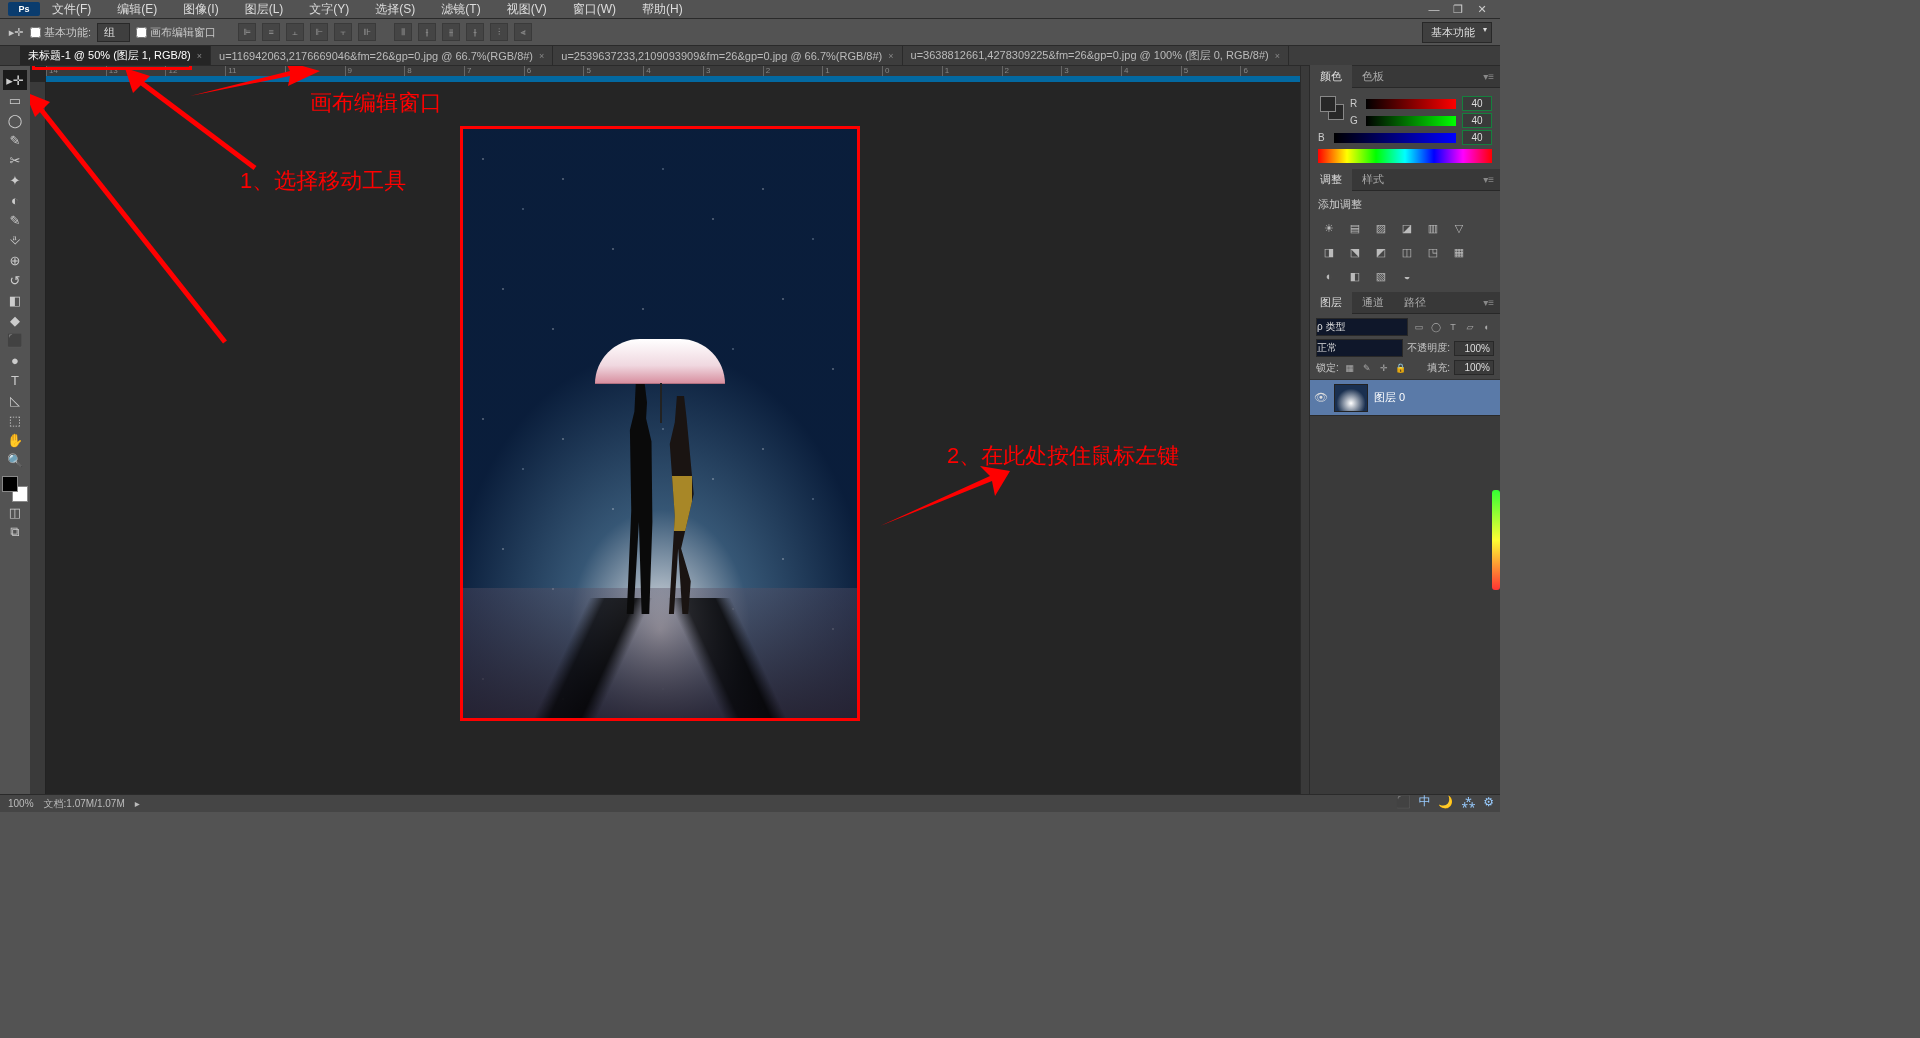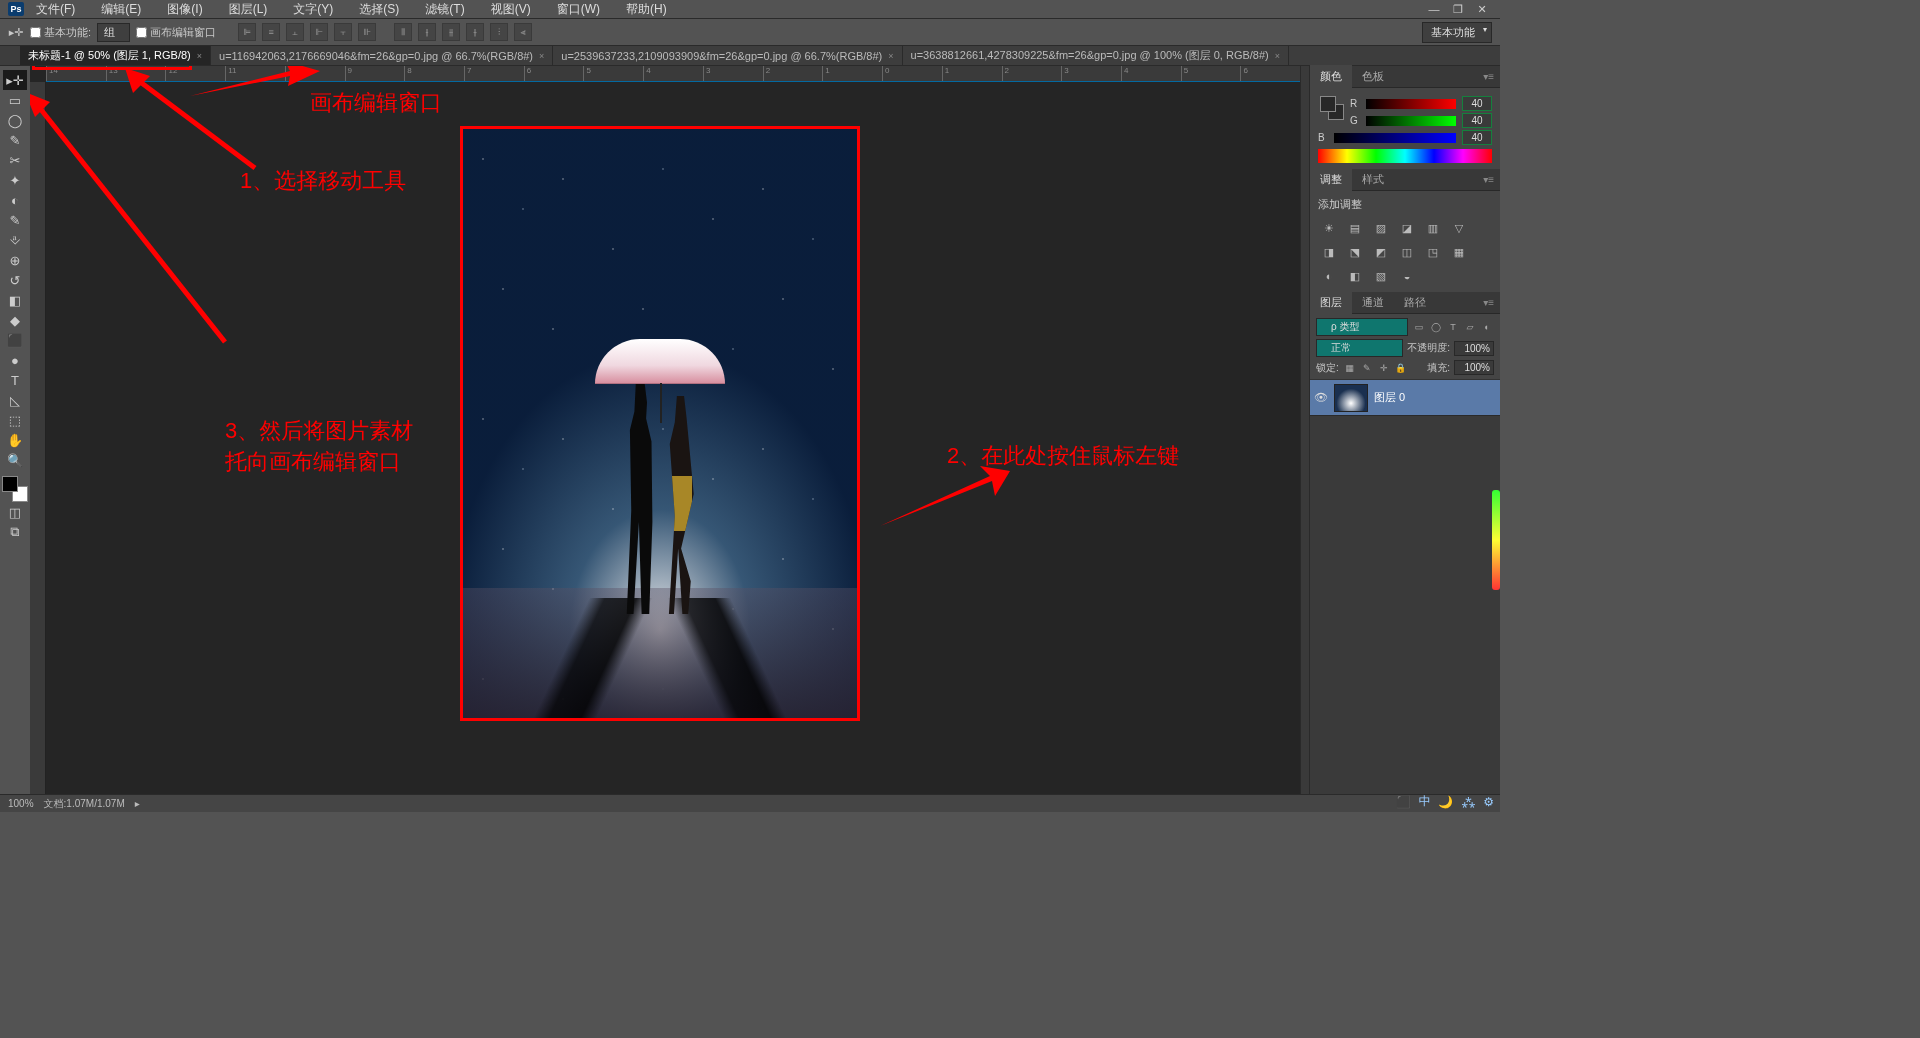--- a/index.html
+++ b/index.html
@@ -1,18 +1,18 @@
 <!DOCTYPE html>
 <html><head>
 <meta charset="utf-8">
 <style>
 *{margin:0;padding:0;box-sizing:border-box;font-family:"Microsoft YaHei",sans-serif;user-select:none}
 body{background:#535353;color:#c8c8c8;font-size:11px;overflow:hidden;width:1500px;height:812px;position:relative}
 .titlebar{height:18px;background:#535353;display:flex;align-items:center;padding:0 8px}
-.titlebar .ps-logo{width:16px;height:14px;background:#0a3c6e;color:#fff;font-weight:bold;font-size:9px;display:flex;align-items:center;justify-content:center;border-radius:2px;margin-right:8px}
+.titlebar .ps-logo{width:32px;height:14px;background:#0a3c6e;color:#fff;font-weight:bold;font-size:9px;display:flex;align-items:center;justify-content:center;border-radius:2px;margin-right:8px}
 .menubar{display:flex;gap:18px;font-size:12px;color:#ddd}
 .menubar span{cursor:pointer;padding:1px 4px}
 .winctrl{margin-left:auto;display:flex;gap:4px}
 .winctrl div{width:20px;height:14px;display:flex;align-items:center;justify-content:center;color:#ccc;cursor:pointer;font-size:11px}
 .optbar{height:28px;background:#535353;border-top:1px solid #2a2a2a;border-bottom:1px solid #2a2a2a;display:flex;align-items:center;padding:0 8px;gap:6px}
 .optbar .tool-ico{width:16px;height:16px;display:flex;align-items:center;justify-content:center}
 .optbar .chk{display:flex;align-items:center;gap:3px;font-size:11px}
 .optbar .chk input{width:11px;height:11px}
 .optbar .sel{background:#3f3f3f;border:1px solid #282828;padding:1px 14px 1px 6px;font-size:11px;color:#ddd;position:relative}
 .optbar .mini{width:18px;height:18px;border:1px solid #3a3a3a;background:#454545;display:flex;align-items:center;justify-content:center;font-size:9px;color:#999}
@@ -23,21 +23,21 @@
 .doctab.active{background:#252525;color:#fff}
 .doctab .x{font-size:9px;color:#888}
 .main{display:flex;height:728px}
 .toolbar{width:30px;background:#535353;display:flex;flex-direction:column;align-items:center;padding-top:4px;gap:0}
 .tool{width:24px;height:20px;display:flex;align-items:center;justify-content:center;color:#ccc;cursor:pointer;position:relative;font-size:13px}
 .tool.sel{background:#1a1a1a}
 .fgbg{width:26px;height:26px;position:relative;margin-top:6px}
 .fgbg .fg{position:absolute;top:0;left:0;width:16px;height:16px;background:#000;border:1px solid #888;z-index:2}
 .fgbg .bg{position:absolute;bottom:0;right:0;width:16px;height:16px;background:#fff;border:1px solid #888}
 .canvas-area{flex:1;background:#252525;position:relative;overflow:hidden}
-.ruler-h{position:absolute;top:0;left:16px;right:0;height:16px;background:#3a3a3a;border-bottom:1px solid #0369a1;display:flex;align-items:flex-end;font-size:8px;color:#888;overflow:hidden}
+.ruler-h{position:absolute;top:0;left:16px;right:0;height:16px;background:#3a3a3a;border-bottom:6px solid #0369a1;display:flex;align-items:flex-end;font-size:8px;color:#888;overflow:hidden}
 .ruler-h span{display:inline-block;width:60px;text-align:left;border-left:1px solid #666;padding-left:2px;height:100%}
 .ruler-v{position:absolute;top:16px;left:0;bottom:0;width:16px;background:#3a3a3a;border-right:1px solid #222}
 .canvas{position:absolute;top:60px;left:430px;width:400px;height:595px;border:3px solid #ff0000;background:#0a1830}
 .rain{position:absolute;inset:0;background:radial-gradient(ellipse 300px 400px at 50% 85%,rgba(255,255,255,0.9),rgba(120,180,220,0.4) 30%,rgba(10,30,60,0.9) 70%);overflow:hidden}
 .rain::before{content:"";position:absolute;inset:0;background-image:radial-gradient(1px 1px at 20px 30px,#fff,transparent),radial-gradient(1px 1px at 60px 80px,#cde,transparent),radial-gradient(1px 1px at 100px 50px,#fff,transparent),radial-gradient(1px 1px at 150px 120px,#fff,transparent),radial-gradient(1px 1px at 200px 40px,#cde,transparent),radial-gradient(1px 1px at 250px 90px,#fff,transparent),radial-gradient(1px 1px at 300px 60px,#fff,transparent),radial-gradient(1px 1px at 350px 110px,#cde,transparent),radial-gradient(1px 1px at 40px 160px,#fff,transparent),radial-gradient(1px 1px at 90px 200px,#fff,transparent),radial-gradient(1px 1px at 180px 180px,#fff,transparent),radial-gradient(1px 1px at 270px 220px,#cde,transparent),radial-gradient(1px 1px at 320px 170px,#fff,transparent),radial-gradient(1px 1px at 370px 240px,#fff,transparent);background-size:400px 260px;opacity:0.85}
 .ground{position:absolute;bottom:0;left:0;right:0;height:130px;background:linear-gradient(to bottom,rgba(90,80,100,0.4),rgba(40,35,50,0.9))}
 .umbrella{position:absolute;top:210px;left:50%;transform:translateX(-50%);width:130px;height:45px;border-radius:65px 65px 0 0;background:linear-gradient(to bottom,#fff,#f0d8e0 60%,#d890a0);border-bottom:1px solid #b07080}
 .umbrella::after{content:"";position:absolute;top:100%;left:50%;width:2px;height:40px;background:#222}
 .figures{position:absolute;top:255px;left:50%;transform:translateX(-50%);width:80px;height:230px}
 .man{position:absolute;left:0;top:0;width:45px;height:230px;background:#0a0a0a;clip-path:polygon(35% 0,55% 0,60% 8%,58% 15%,70% 25%,72% 60%,65% 100%,48% 100%,42% 60%,30% 100%,15% 100%,25% 55%,22% 20%,32% 12%)}
@@ -64,21 +64,21 @@
 .swatch-pair{width:24px;height:24px;position:relative;float:left;margin:2px 6px 2px 2px}
 .swatch-pair .f{position:absolute;top:0;left:0;width:16px;height:16px;background:#282828;border:1px solid #888;z-index:2}
 .swatch-pair .b{position:absolute;bottom:0;right:0;width:16px;height:16px;background:#282828;border:1px solid #888}
 .adjust-panel{padding:6px 8px;background:#454545;min-height:90px}
 .adjust-panel .lbl{font-size:11px;color:#ccc;margin-bottom:6px}
 .adj-icons{display:flex;flex-wrap:wrap;gap:8px;padding:2px}
 .adj-icons div{width:18px;height:16px;color:#bbb;font-size:11px;display:flex;align-items:center;justify-content:center;cursor:pointer}
 .layers-panel{flex:1;display:flex;flex-direction:column;background:#454545}
 .layer-opts{padding:4px 6px;display:flex;flex-direction:column;gap:3px;font-size:10px;border-bottom:1px solid #333}
 .layer-opts .row{display:flex;align-items:center;gap:4px}
-.layer-opts .sel{flex:1;background:#0f766e;border:1px solid #282828;padding:1px 14px;color:#ddd}
+.layer-opts .sel{flex:1;background:#0f172a;border:1px solid #282828;padding:1px 0;color:#ddd}
 .layer-opts .num{width:40px;background:#3a3a3a;border:1px solid #282828;padding:1px 3px;color:#ddd;text-align:right}
 .layer-opts .locks{display:flex;gap:3px;align-items:center}
 .layer-opts .locks div{width:14px;height:14px;color:#aaa;font-size:9px;display:flex;align-items:center;justify-content:center}
 .layer-list{flex:1;background:#3a3a3a;overflow:auto}
 .layer-item{display:flex;align-items:center;height:36px;background:#5a7aa8;border-bottom:1px solid #2a2a2a;padding:0 4px;gap:6px}
 .layer-item .eye{width:14px;color:#ddd;font-size:11px}
 .layer-item .thumb{width:34px;height:28px;background:radial-gradient(circle at 50% 70%,#fff,#1a3050 60%);border:1px solid #222}
 .layer-item .name{color:#fff;font-size:11px}
 .statusbar{height:18px;background:#454545;border-top:1px solid #2a2a2a;display:flex;align-items:center;padding:0 8px;font-size:10px;color:#bbb;gap:10px}
 .bottomtabs{height:20px;background:#383838;display:flex;align-items:center;font-size:11px}
@@ -239,22 +239,20 @@
     <svg class="arr" style="top:26px;left:-5px" width="230" height="260">
         <line x1="10" y1="10" x2="200" y2="250" stroke="#ff0000" stroke-width="5"></line>
         <polygon points="0,0 25,10 10,25" fill="#ff0000"></polygon>
       </svg>
     <svg class="arr" style="top:2px;left:95px" width="150" height="120">
         <line x1="10" y1="10" x2="130" y2="100" stroke="#ff0000" stroke-width="5"></line>
         <polygon points="0,0 25,8 8,25" fill="#ff0000"></polygon>
       </svg>
     <div class="anno" style="top:100px;left:210px">1、选择移动工具</div>
 
-    <div class="anno" style="top:350px;left:195px;white-space:pre">3、然后将图片素材
-托向画布编辑窗口</div>
 
     <div class="anno" style="top:375px;left:917px">2、在此处按住鼠标左键</div>
     <svg class="arr" style="top:400px;left:850px" width="130" height="70">
         <polygon points="0,60 110,10 100,0 130,5 115,30 112,15" fill="#ff0000"></polygon>
       </svg>
   </div>
 
   <div class="coll-strip"></div>
 
   <div class="panels">

